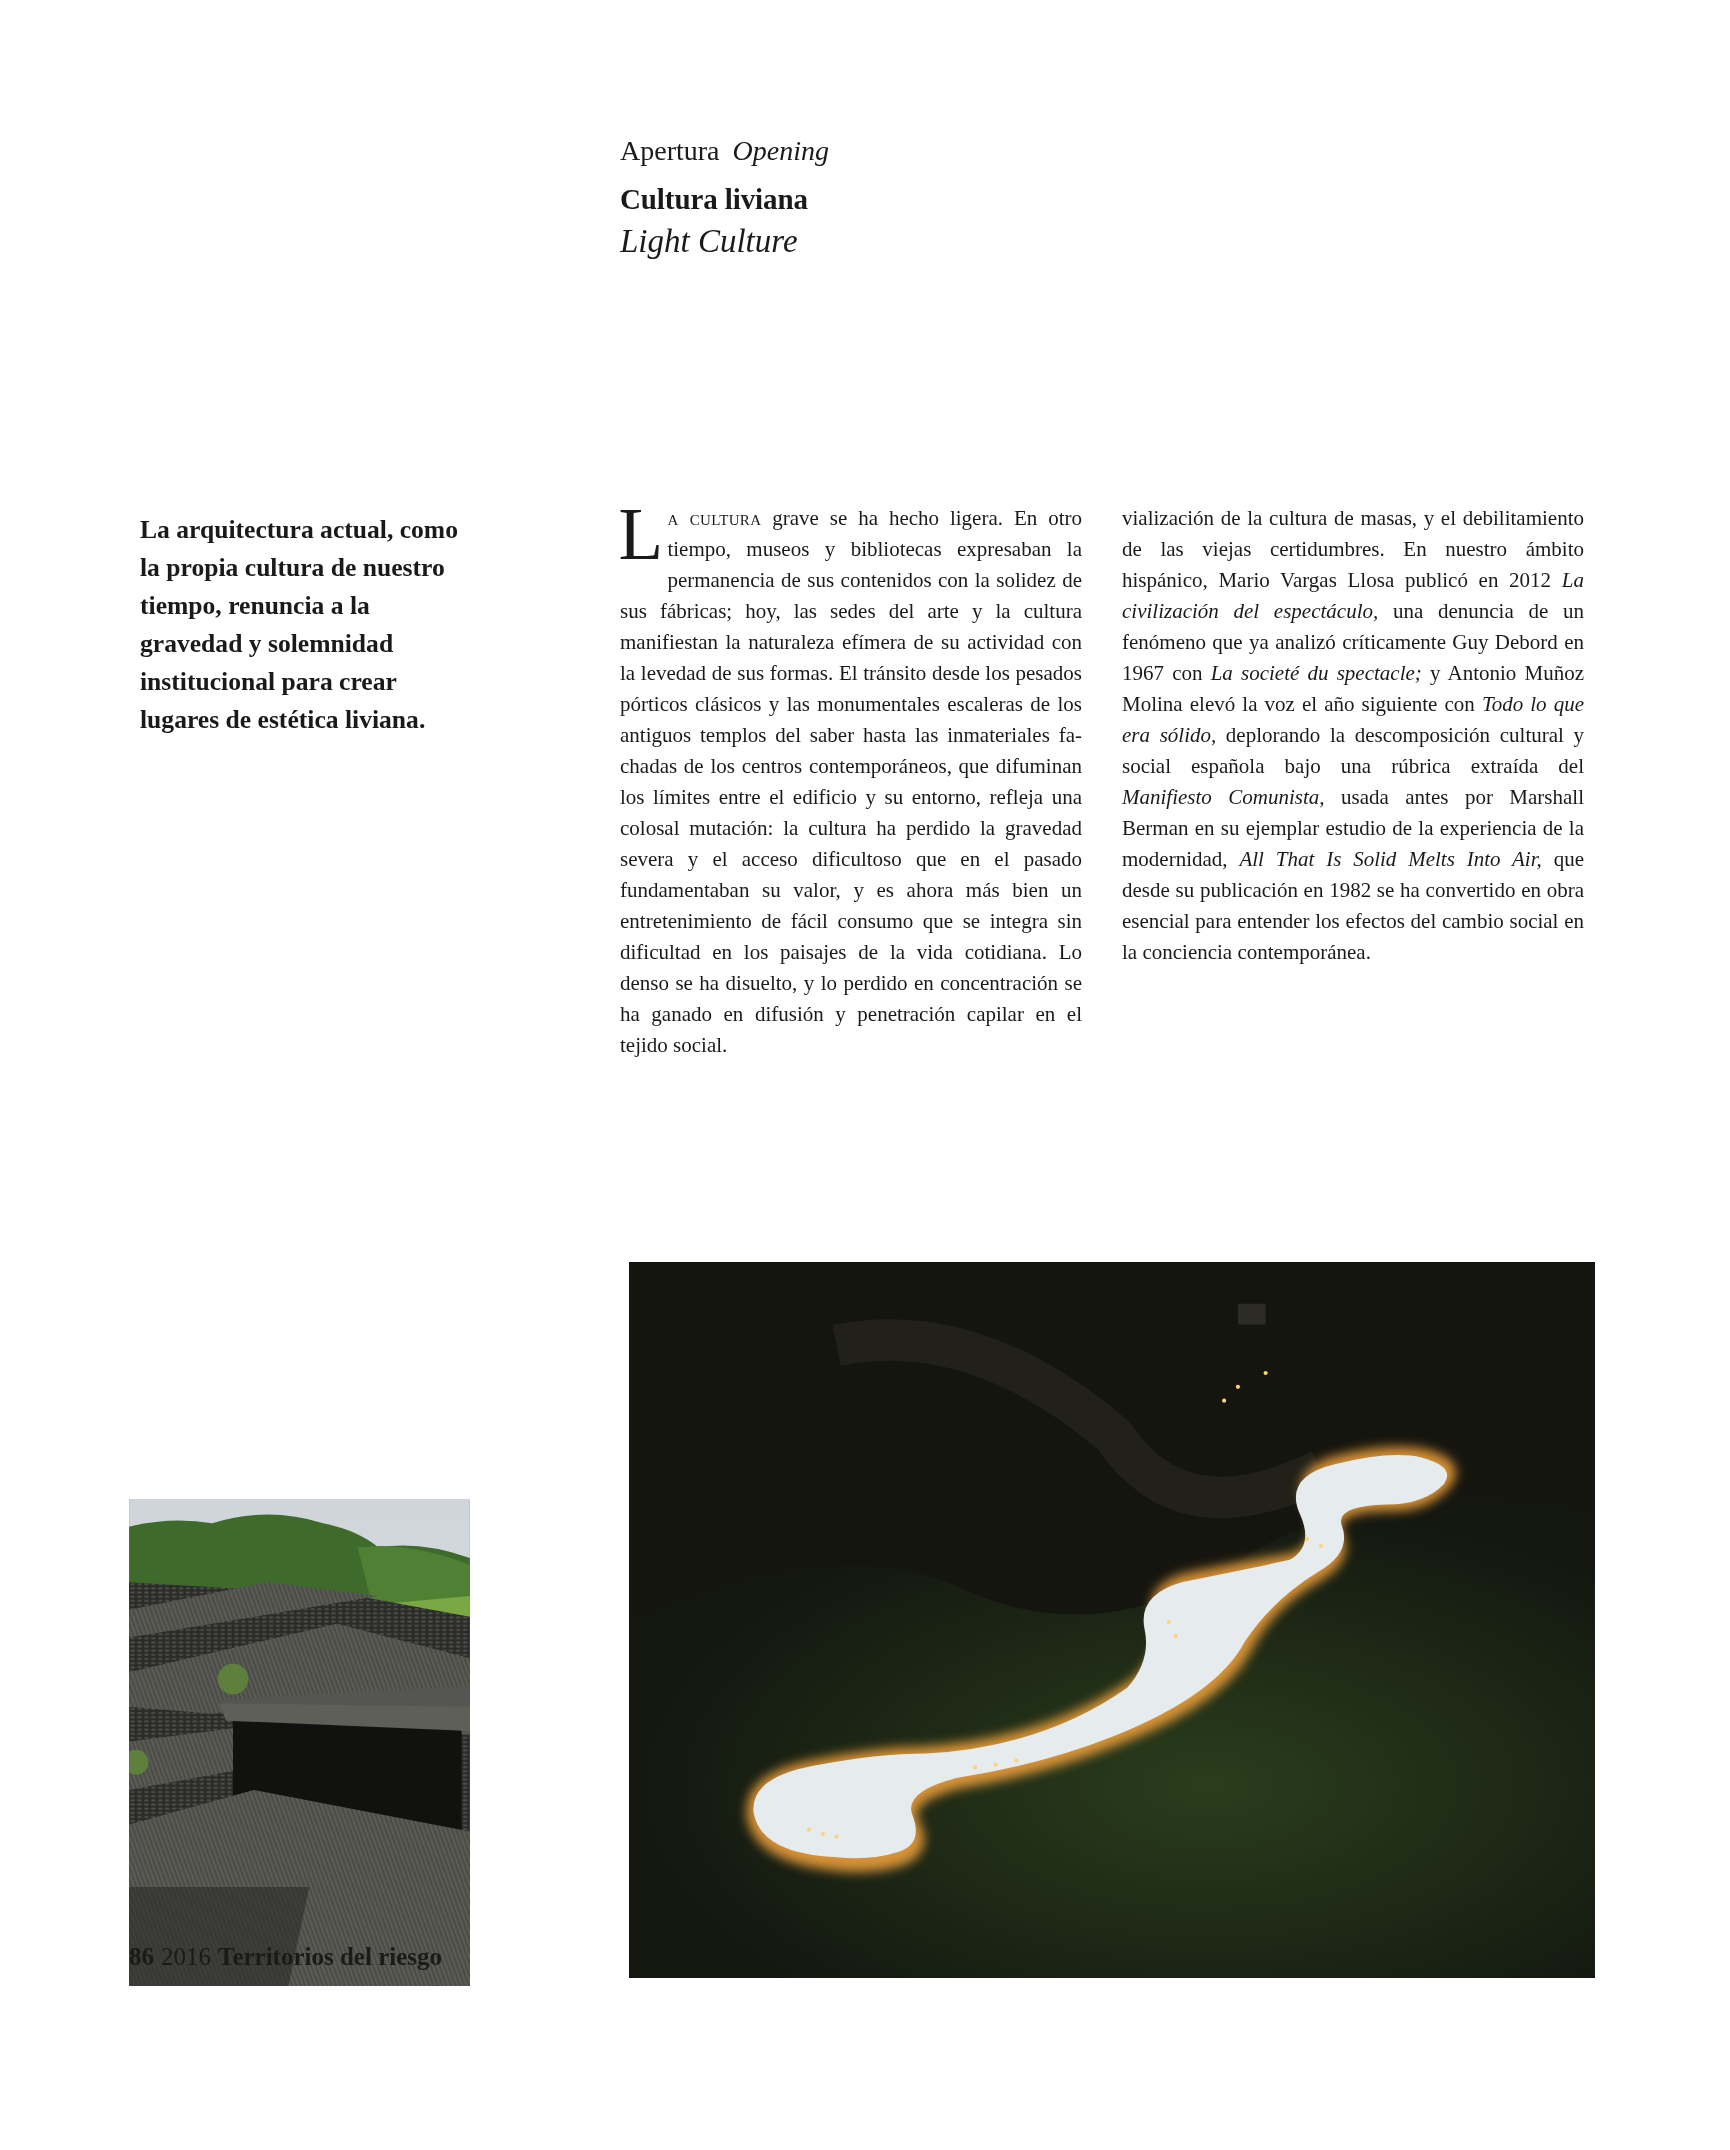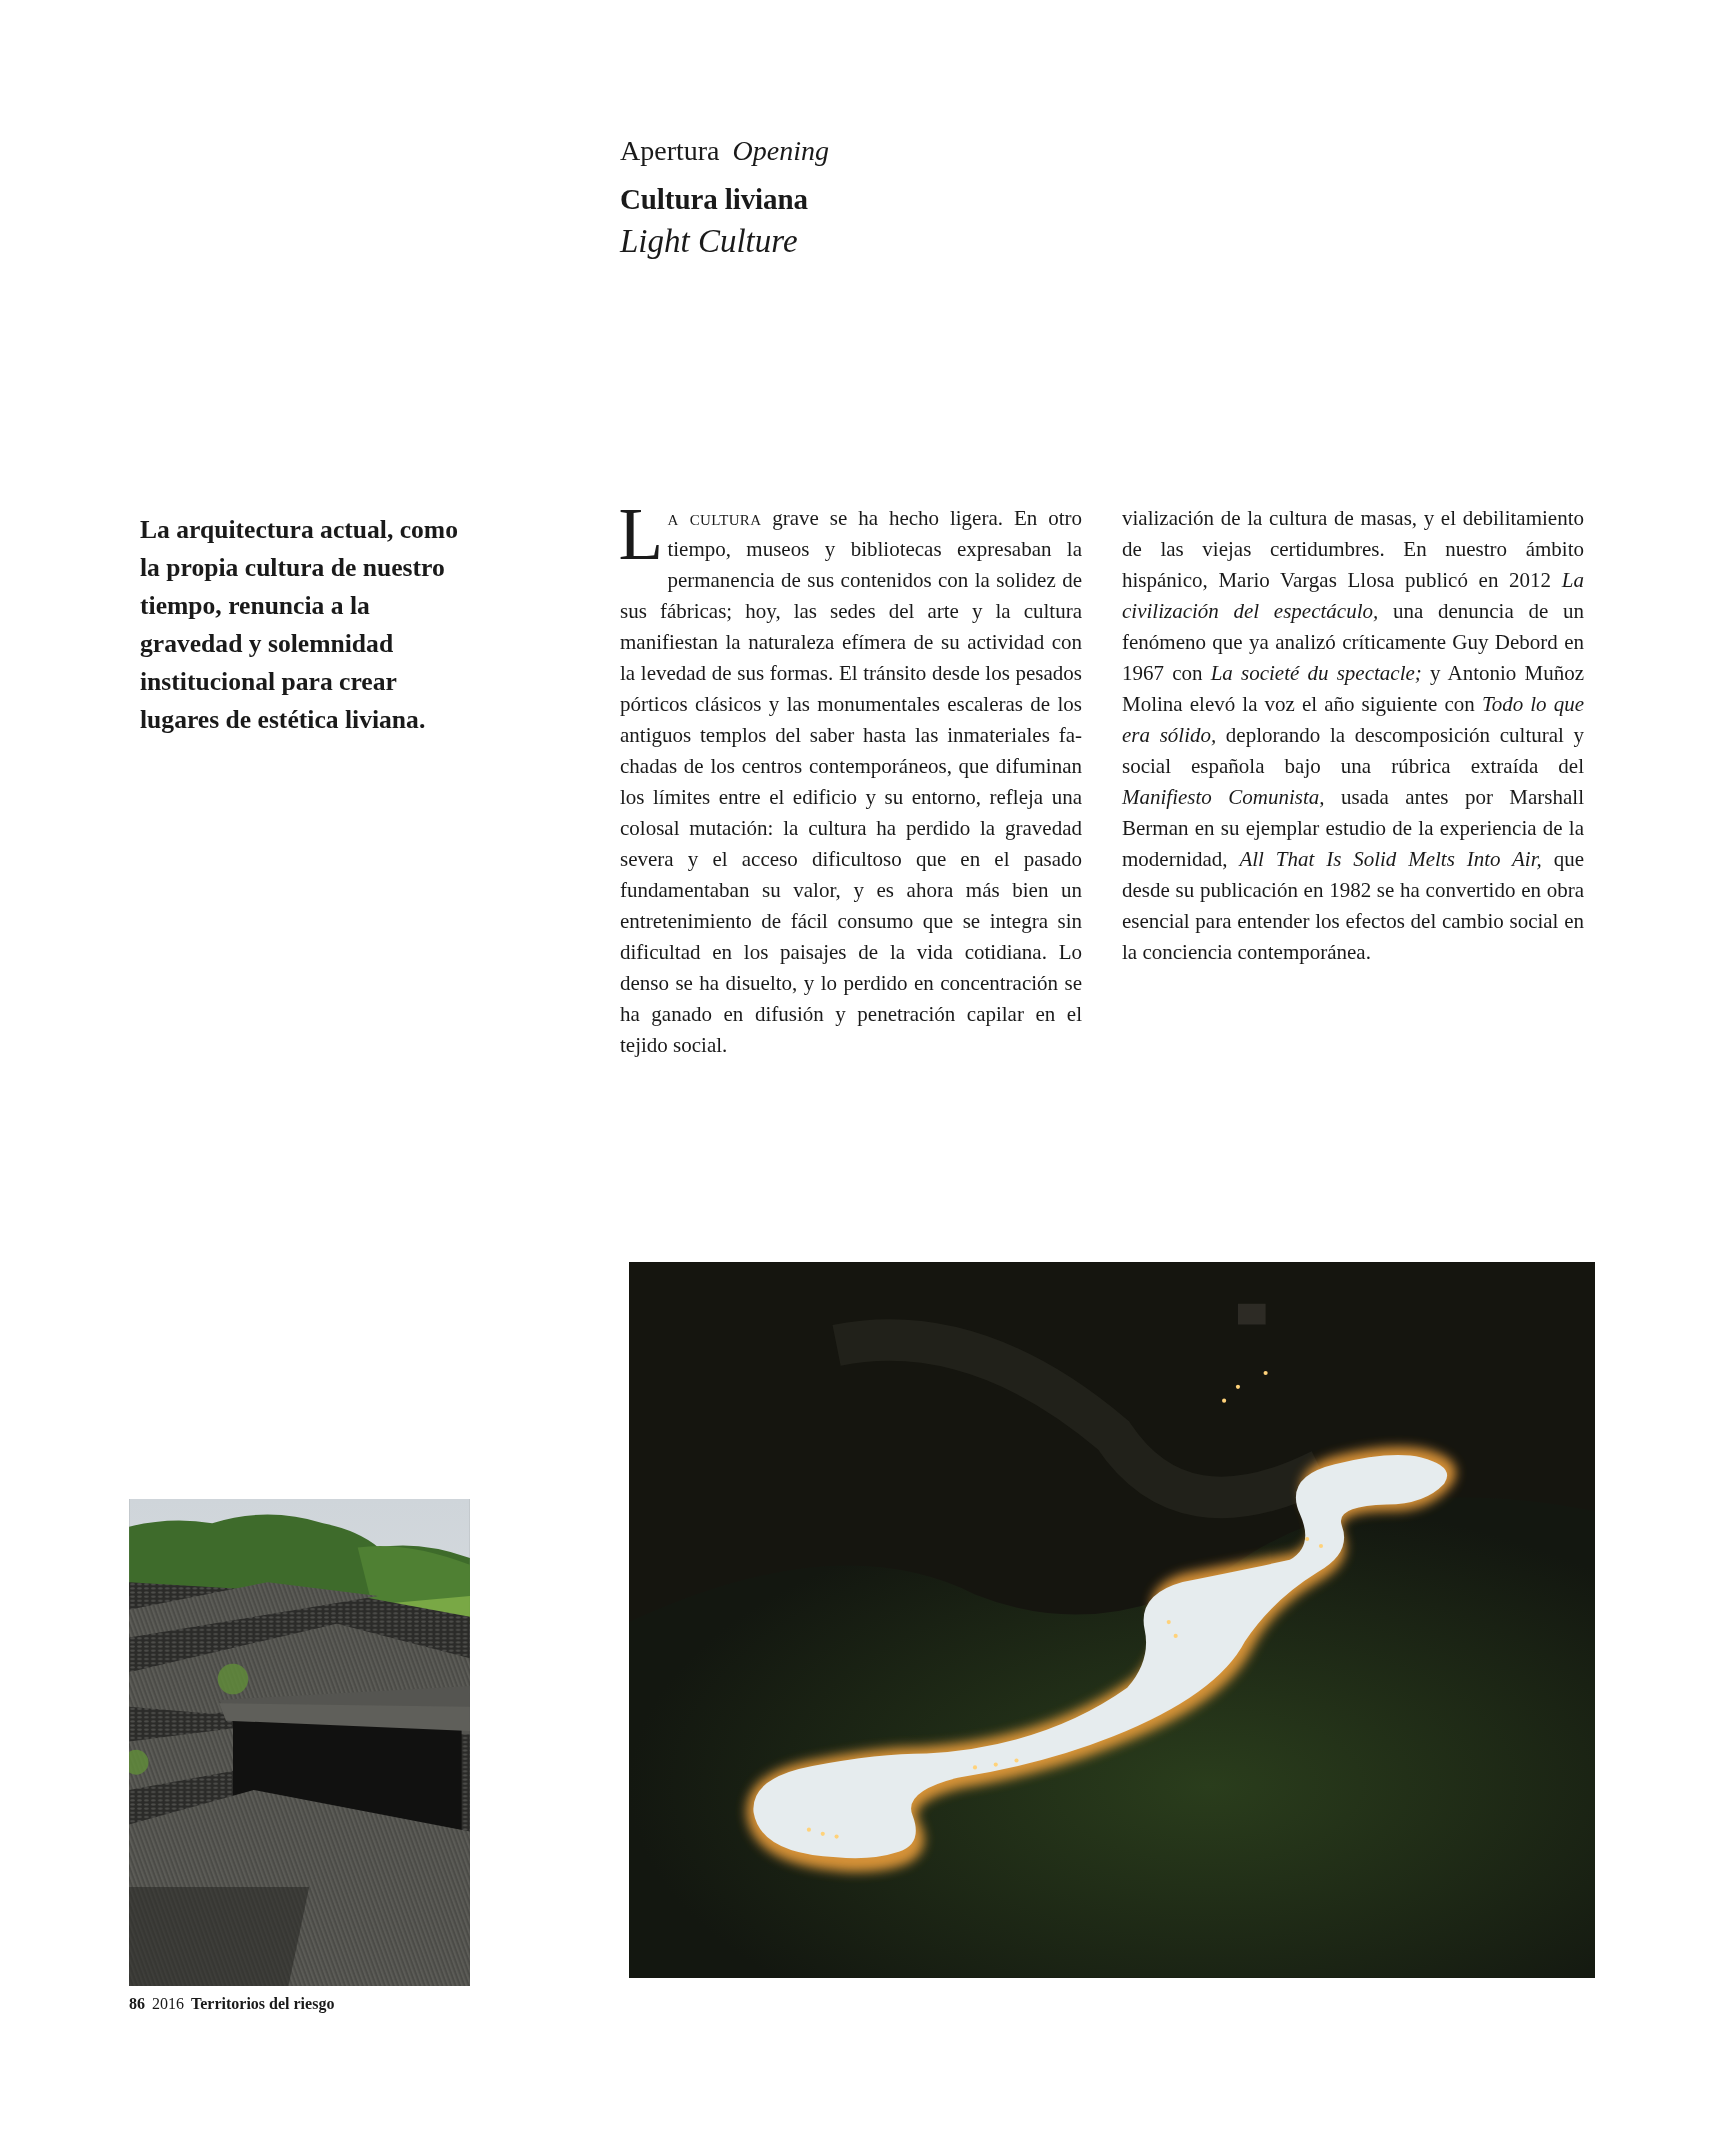--- a/index.html
+++ b/index.html
@@ -22,21 +22,21 @@
     .col2 { left: 1122px; }
     .col p { margin: 0; }
     .col p.indent { text-indent: 30.5px; }
     .dropcap { float: left; font-size: 73px; line-height: 55px; margin: 4.2px 4.2px 0 -1.4px; height: 58px; }
     .smallcaps { font-variant: small-caps; text-transform: lowercase; letter-spacing: 0.3px; margin-top: 48px; }
     .it { font-style: italic; }
 
     .photo-small { position: absolute; left: 129px; top: 1499px; width: 341px; height: 487px; overflow: hidden; background: #3c3d3a; }
     .photo-large { position: absolute; left: 629px; top: 1262px; width: 966px; height: 716px; overflow: hidden; background: #141410; }
 
-    .footer { position: absolute; left: 129px; top: 1990px; font-size: 16px; line-height: 28px; white-space: nowrap; }
+    .footer { position: absolute; left: 129px; top: 1943px; font-size: 25px; line-height: 28px; white-space: nowrap; }
     .footer .num { font-weight: bold; }
     .footer .year { margin: 0 7px 0 7px; }
     .footer .pub { font-weight: bold; }
   </style>
 </head>
 <body>
 
 <div class="header">
   <div class="kicker">
     <span>Apertura</span><span class="en">Opening</span>

